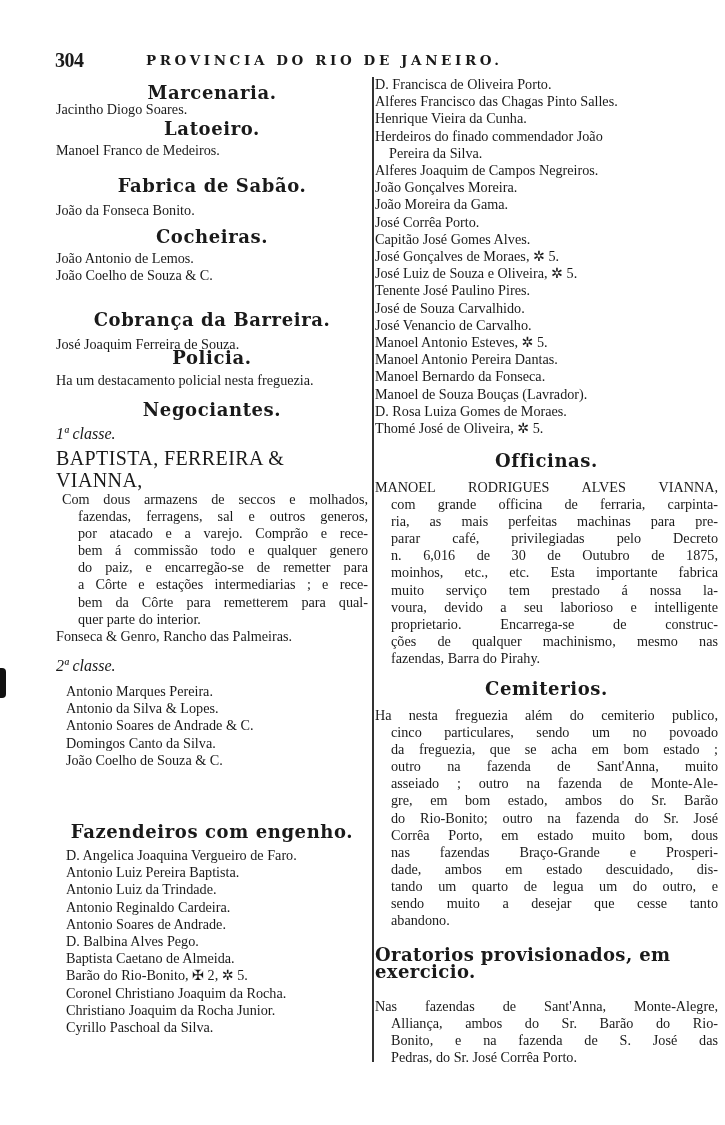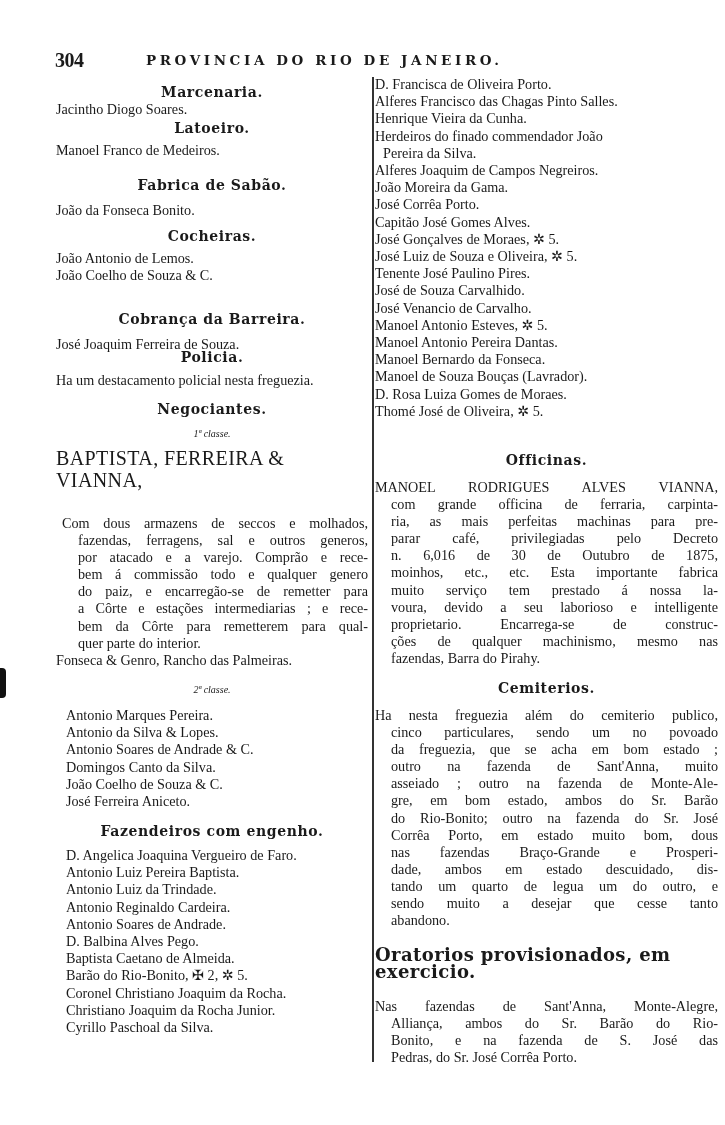--- a/index.html
+++ b/index.html
@@ -11,28 +11,28 @@
   .running-head {
     position: absolute; left: 146px; top: 52px; font-size: 13.5px; font-weight: bold;
     letter-spacing: 3.6px; font-family: "DejaVu Serif", serif;
   }
   .col-rule { position: absolute; left: 372px; top: 77px; width: 1.5px; height: 985px; background: #333; }
   .edge-mark { position: absolute; left: 0px; top: 668px; width: 6px; height: 30px; background: #111; border-radius: 0 4px 4px 0; }
   .col { position: absolute; top: 76px; }
   .col.left { left: 56px; width: 312px; }
   .col.right { left: 375px; width: 343px; }
   .line { font-size: 14.2px; line-height: 17.2px; white-space: nowrap; }
-  .heading { text-align: center; font-weight: bold; font-family: "DejaVu Serif", serif; font-size: 14px; letter-spacing: 0.6px; line-height: 17px; }
-  .sub { text-align: center; font-style: italic; font-size: 10px; line-height: 17px; }
+  .heading { text-align: center; font-weight: bold; font-family: "DejaVu Serif", serif; font-size: 18px; letter-spacing: 0.6px; line-height: 17px; }
+  .sub { text-align: left; font-style: italic; font-size: 16px; line-height: 17px; }
   .firm { font-size: 20px; font-weight: normal; letter-spacing: 0.4px; line-height: 22px; }
   .para { font-size: 14.2px; line-height: 17.1px; text-align: justify; }
   .para .l { display: block; padding-left: 16px; text-align: justify; text-align-last: justify; white-space: nowrap; }
   .para .l.first { padding-left: 0; }
   .para .l.last { text-align-last: left; }
-  .cont { padding-left: 8px; }
+  .cont { padding-left: 14px; }
   .abs { position: absolute; left: 0; }
 </style>
 </head>
 <body>
 
 <div>
   <div class="page-num">304</div>
   <div class="running-head">PROVINCIA DO RIO DE JANEIRO.</div>
   <div class="col-rule"></div>
   <div class="edge-mark"></div>
@@ -60,39 +60,38 @@
       <div class="line" style="margin-top:8px">José Joaquim Ferreira de Souza.</div>
     </div>
     <div class="abs" style="top:273px;width:312px">
       <div class="heading">Policia.</div>
       <div class="line" style="margin-top:6px">Ha um destacamento policial nesta freguezia.</div>
     </div>
     <div class="abs" style="top:325px;width:312px">
       <div class="heading">Negociantes.</div>
       <div class="sub" style="margin-top:7px">1ª classe.</div>
       <div class="firm" style="margin-top:5px">BAPTISTA, FERREIRA &amp; VIANNA,</div>
-      <div class="para" style="margin-top:24px;padding-left:6px">
+      <div class="para" style="margin-top:0;padding-left:6px">
         <span class="l first">Com dous armazens de seccos e molhados,</span>
         <span class="l">fazendas, ferragens, sal e outros generos,</span>
         <span class="l">por atacado e a varejo. Comprão e rece-</span>
         <span class="l">bem á commissão todo e qualquer genero</span>
         <span class="l">do paiz, e encarregão-se de remetter para</span>
         <span class="l">a Côrte e estações intermediarias ; e rece-</span>
         <span class="l">bem da Côrte para remetterem para qual-</span>
         <span class="l last">quer parte do interior.</span>
       </div>
       <div class="line">Fonseca &amp; Genro, Rancho das Palmeiras.</div>
       <div class="sub" style="margin-top:12px">2ª classe.</div>
       <div style="margin-top:9px;padding-left:10px">
         <div class="line">Antonio Marques Pereira.</div>
         <div class="line">Antonio da Silva &amp; Lopes.</div>
         <div class="line">Antonio Soares de Andrade &amp; C.</div>
         <div class="line">Domingos Canto da Silva.</div>
         <div class="line">João Coelho de Souza &amp; C.</div>
-        <div class="line">José Ferreira Aniceto.</div>
       </div>
     </div>
     <div class="abs" style="top:747px;width:312px">
       <div class="heading">Fazendeiros com engenho.</div>
       <div style="margin-top:7px;padding-left:10px">
         <div class="line">D. Angelica Joaquina Vergueiro de Faro.</div>
         <div class="line">Antonio Luiz Pereira Baptista.</div>
         <div class="line">Antonio Luiz da Trindade.</div>
         <div class="line">Antonio Reginaldo Cardeira.</div>
         <div class="line">Antonio Soares de Andrade.</div>
@@ -107,20 +106,21 @@
   </div>
 
   <div class="col right">
     <div class="abs" style="top:0;width:343px">
       <div class="line">D. Francisca de Oliveira Porto.</div>
       <div class="line">Alferes Francisco das Chagas Pinto Salles.</div>
       <div class="line">Henrique Vieira da Cunha.</div>
       <div class="line">Herdeiros do finado commendador João</div>
       <div class="line cont">Pereira da Silva.</div>
       <div class="line">Alferes Joaquim de Campos Negreiros.</div>
+      <div class="line">João Gonçalves Moreira.</div>
       <div class="line">João Moreira da Gama.</div>
       <div class="line">José Corrêa Porto.</div>
       <div class="line">Capitão José Gomes Alves.</div>
       <div class="line">José Gonçalves de Moraes, ✲ 5.</div>
       <div class="line">José Luiz de Souza e Oliveira, ✲ 5.</div>
       <div class="line">Tenente José Paulino Pires.</div>
       <div class="line">José de Souza Carvalhido.</div>
       <div class="line">José Venancio de Carvalho.</div>
       <div class="line">Manoel Antonio Esteves, ✲ 5.</div>
       <div class="line">Manoel Antonio Pereira Dantas.</div>

